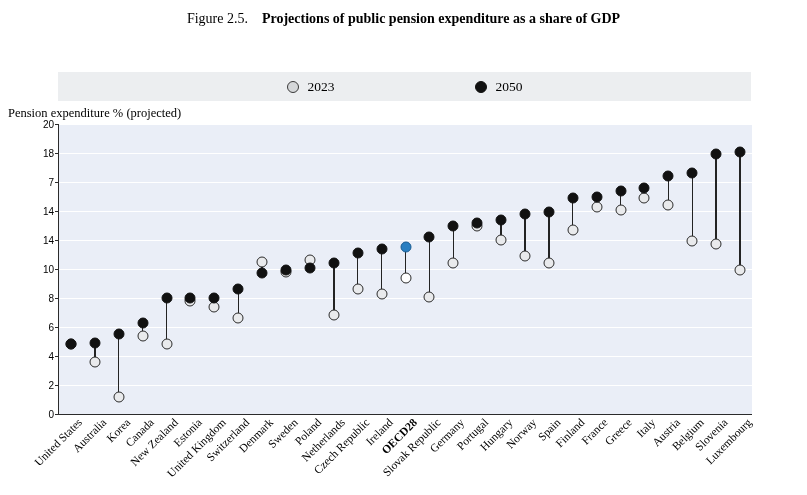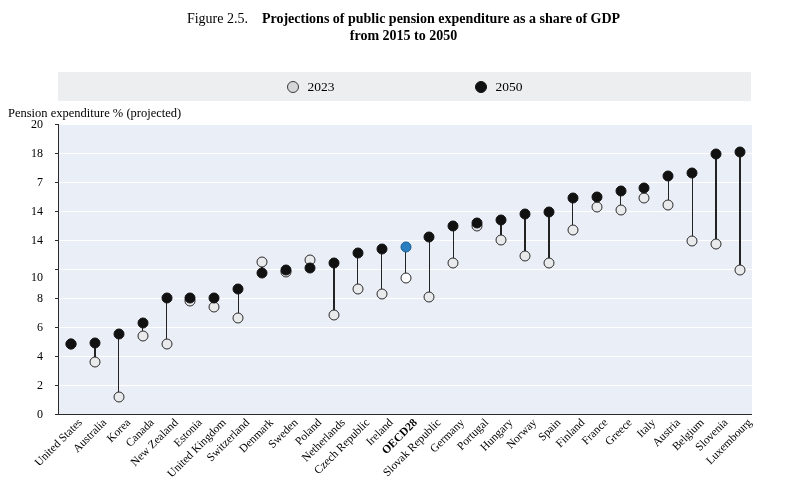--- a/index.html
+++ b/index.html
@@ -105,24 +105,24 @@
   .gridline {
     position: absolute;
     left: 0;
     width: 100%;
     height: 1px;
     background: #ffffff;
   }
   .tick-label {
     position: absolute;
     right: 100%;
-    margin-right: 16px;
+    margin-right: 5px;
     transform: translateY(-50%);
-    font-size: 12px;
-    font-family: Liberation Serif, serif;
+    font-size: 10px;
+    font-family: Liberation Sans, sans-serif;
     white-space: nowrap;
   }
   .tick-mark {
     position: absolute;
     left: -4px;
     width: 4px;
     height: 1px;
     background: #2b2b2b;
   }
   .stem {
@@ -182,23 +182,20 @@
 </head>
 <body>
 
 <div id="root">
 
   <div class="title-block">
     <div class="title-line">
       <span class="fig-label">Figure 2.5.</span>
       <span>&nbsp;&nbsp;</span>
       <span class="title-main">Projections of public pension expenditure as a share of GDP</span>
-    </div>
-    <div class="title-line">
-      <span class="title-main">from 2015 to 2050</span>
     </div>
   </div>
 
   <div class="legend-bar">
     <div class="legend-inner">
       <div class="legend-item">
         <span class="dot dot-2015"></span>
         <span>2023</span>
       </div>
       <div class="legend-item">
@@ -220,21 +217,21 @@
       <div class="tick-mark" style="top: 232px;"></div>
       <div class="tick-label" style="top: 232px;">4</div>
       <div class="gridline" style="top: 203px;"></div>
       <div class="tick-mark" style="top: 203px;"></div>
       <div class="tick-label" style="top: 203px;">6</div>
       <div class="gridline" style="top: 174px;"></div>
       <div class="tick-mark" style="top: 174px;"></div>
       <div class="tick-label" style="top: 174px;">8</div>
       <div class="gridline" style="top: 145px;"></div>
       <div class="tick-mark" style="top: 145px;"></div>
-      <div class="tick-label" style="top: 153px; text-align: right;">10</div>
+      <div class="tick-label" style="top: 145px; text-align: right;">10</div>
       <div class="gridline" style="top: 116px;"></div>
       <div class="tick-mark" style="top: 116px;"></div>
       <div class="tick-label" style="top: 116px;">14</div>
       <div class="gridline" style="top: 87px;"></div>
       <div class="tick-mark" style="top: 87px;"></div>
       <div class="tick-label" style="top: 87px;">14</div>
       <div class="gridline" style="top: 58px;"></div>
       <div class="tick-mark" style="top: 58px;"></div>
       <div class="tick-label" style="top: 58px;">7</div>
       <div class="gridline" style="top: 29px;"></div>

